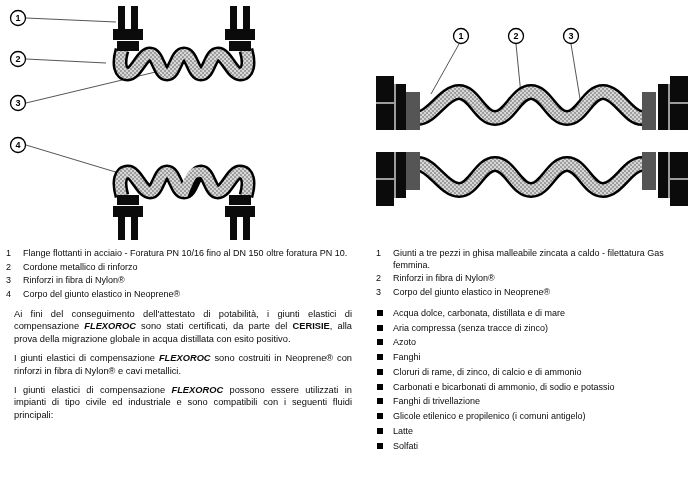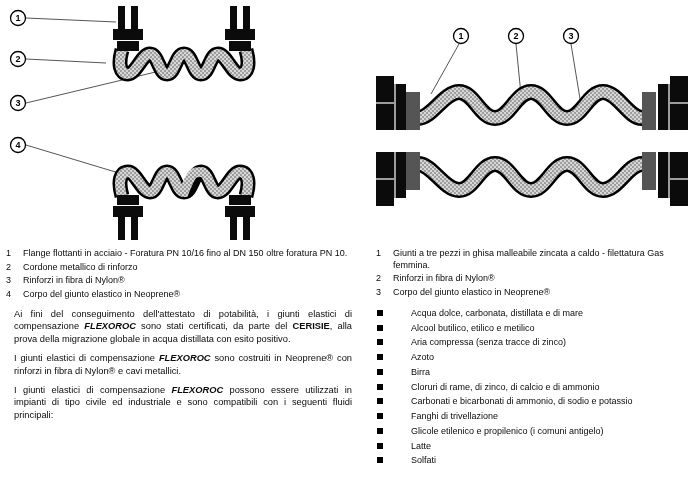--- a/index.html
+++ b/index.html
@@ -21,21 +21,21 @@
   ol.parts { list-style: none; margin: 6px 0 7px 0; padding: 0; font-size: 9px; line-height: 1.3; }
   ol.parts li { display: flex; margin-bottom: 2px; }
   ol.parts .num { flex: none; width: 9px; margin-right: 8px; }
   ol.parts .txt { flex: 1; }
 
   .paras p { font-size: 9.3px; line-height: 1.34; text-align: justify; margin: 0 0 7px 8px; }
   .brand { font-weight: 700; font-style: italic; }
   .org   { font-weight: 700; }
 
   ul.fluids { list-style: none; margin: 9px 0 0 0; padding: 0; font-size: 9px; line-height: 1.25; }
-  ul.fluids li { display: flex; align-items: flex-start; margin-bottom: 3.5px; gap: 18px; }
+  ul.fluids li { display: flex; align-items: flex-start; margin-bottom: 3.5px; }
   .sq { flex: none; width: 6px; height: 6px; background: #000; margin: 2px 10px 0 1px; }
 
   svg text { font-family: "Liberation Sans", sans-serif; }
 </style>
 </head>
 <body>
 
 <div class="page">
 
   <section class="col-left">
@@ -209,33 +209,29 @@
       </li>
     </ol>
 
     <ul class="fluids">
       <li>
           <span class="sq"></span>
           <span>Acqua dolce, carbonata, distillata e di mare</span>
         </li>
       <li>
           <span class="sq"></span>
-          <span>Alcool butilico, etilico e metilico</span>
-        </li>
-      <li>
-          <span class="sq"></span>
           <span>Aria compressa (senza tracce di zinco)</span>
         </li>
       <li>
           <span class="sq"></span>
           <span>Azoto</span>
         </li>
       <li>
           <span class="sq"></span>
-          <span>Birra</span>
+          <span>Fanghi</span>
         </li>
       <li>
           <span class="sq"></span>
           <span>Cloruri di rame, di zinco, di calcio e di ammonio</span>
         </li>
       <li>
           <span class="sq"></span>
           <span>Carbonati e bicarbonati di ammonio, di sodio e potassio</span>
         </li>
       <li>

